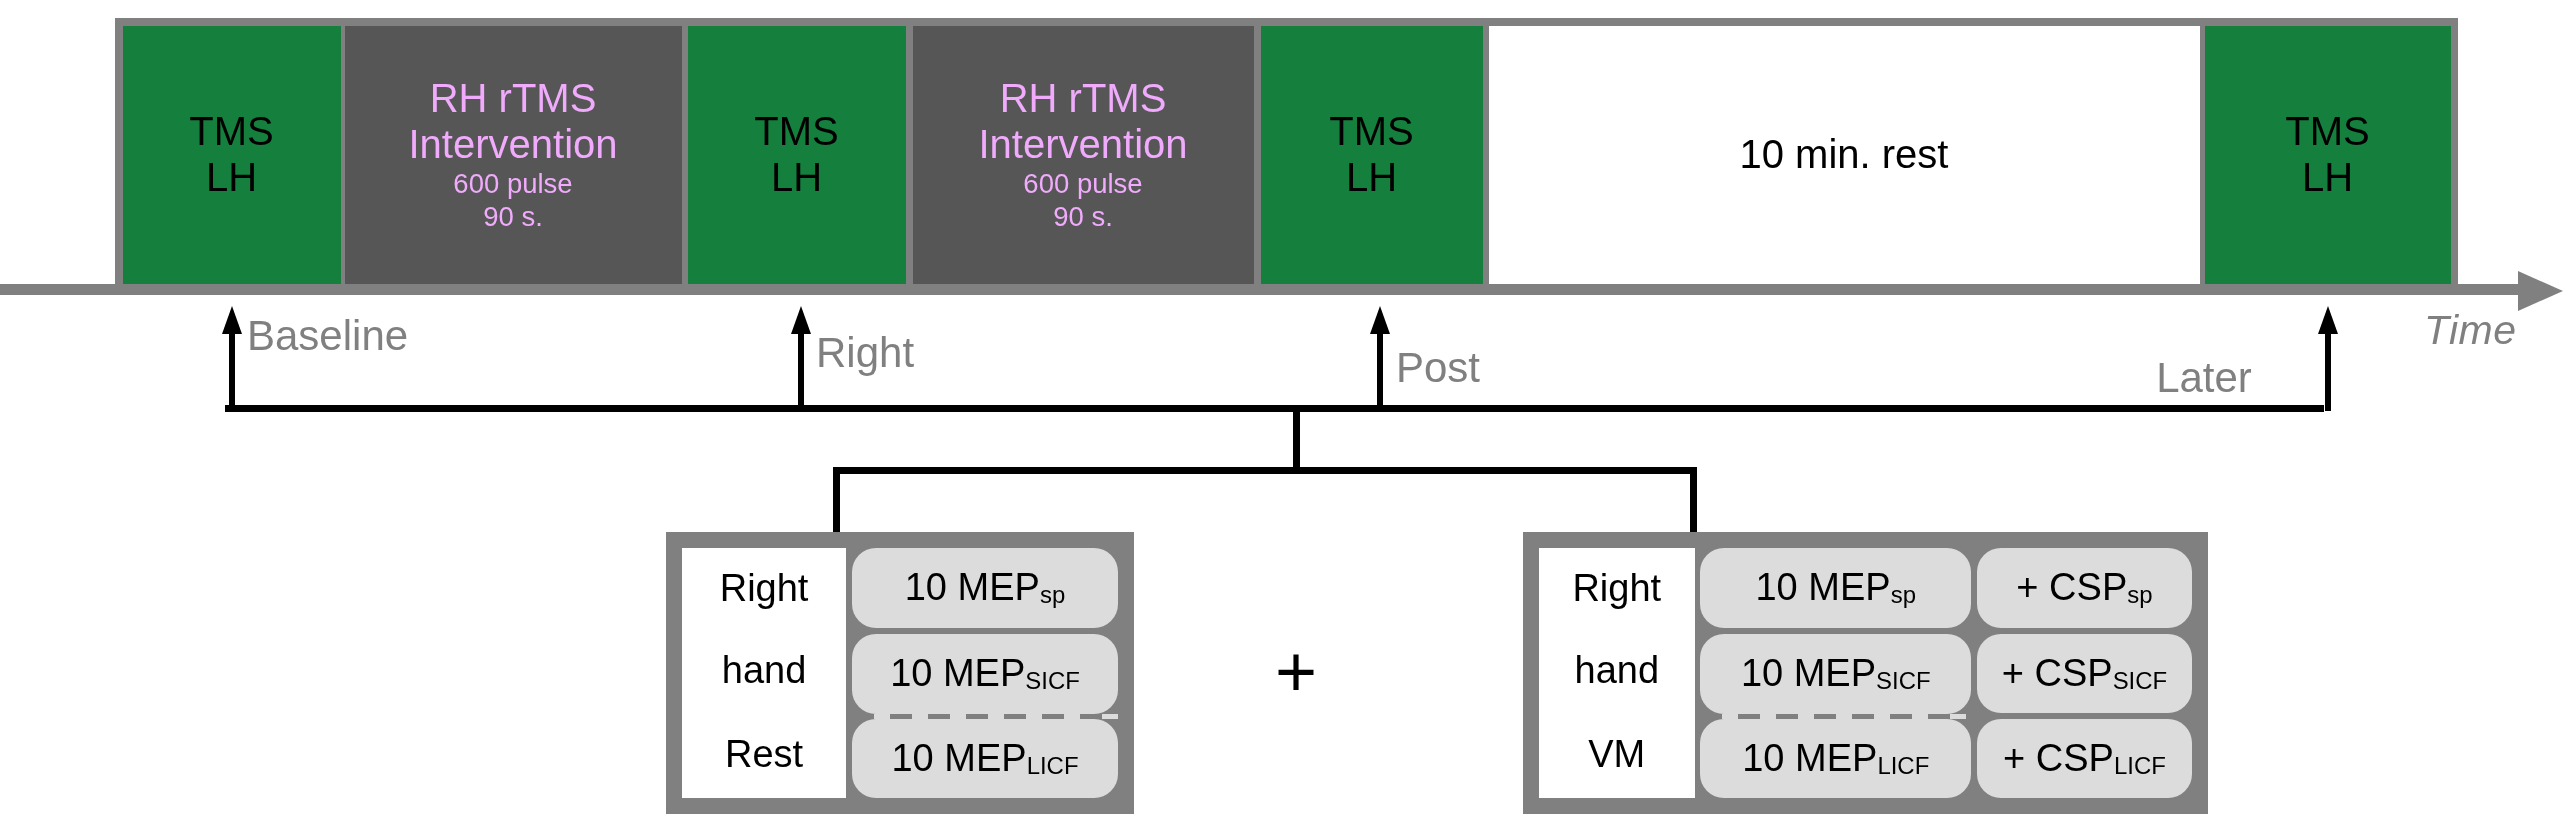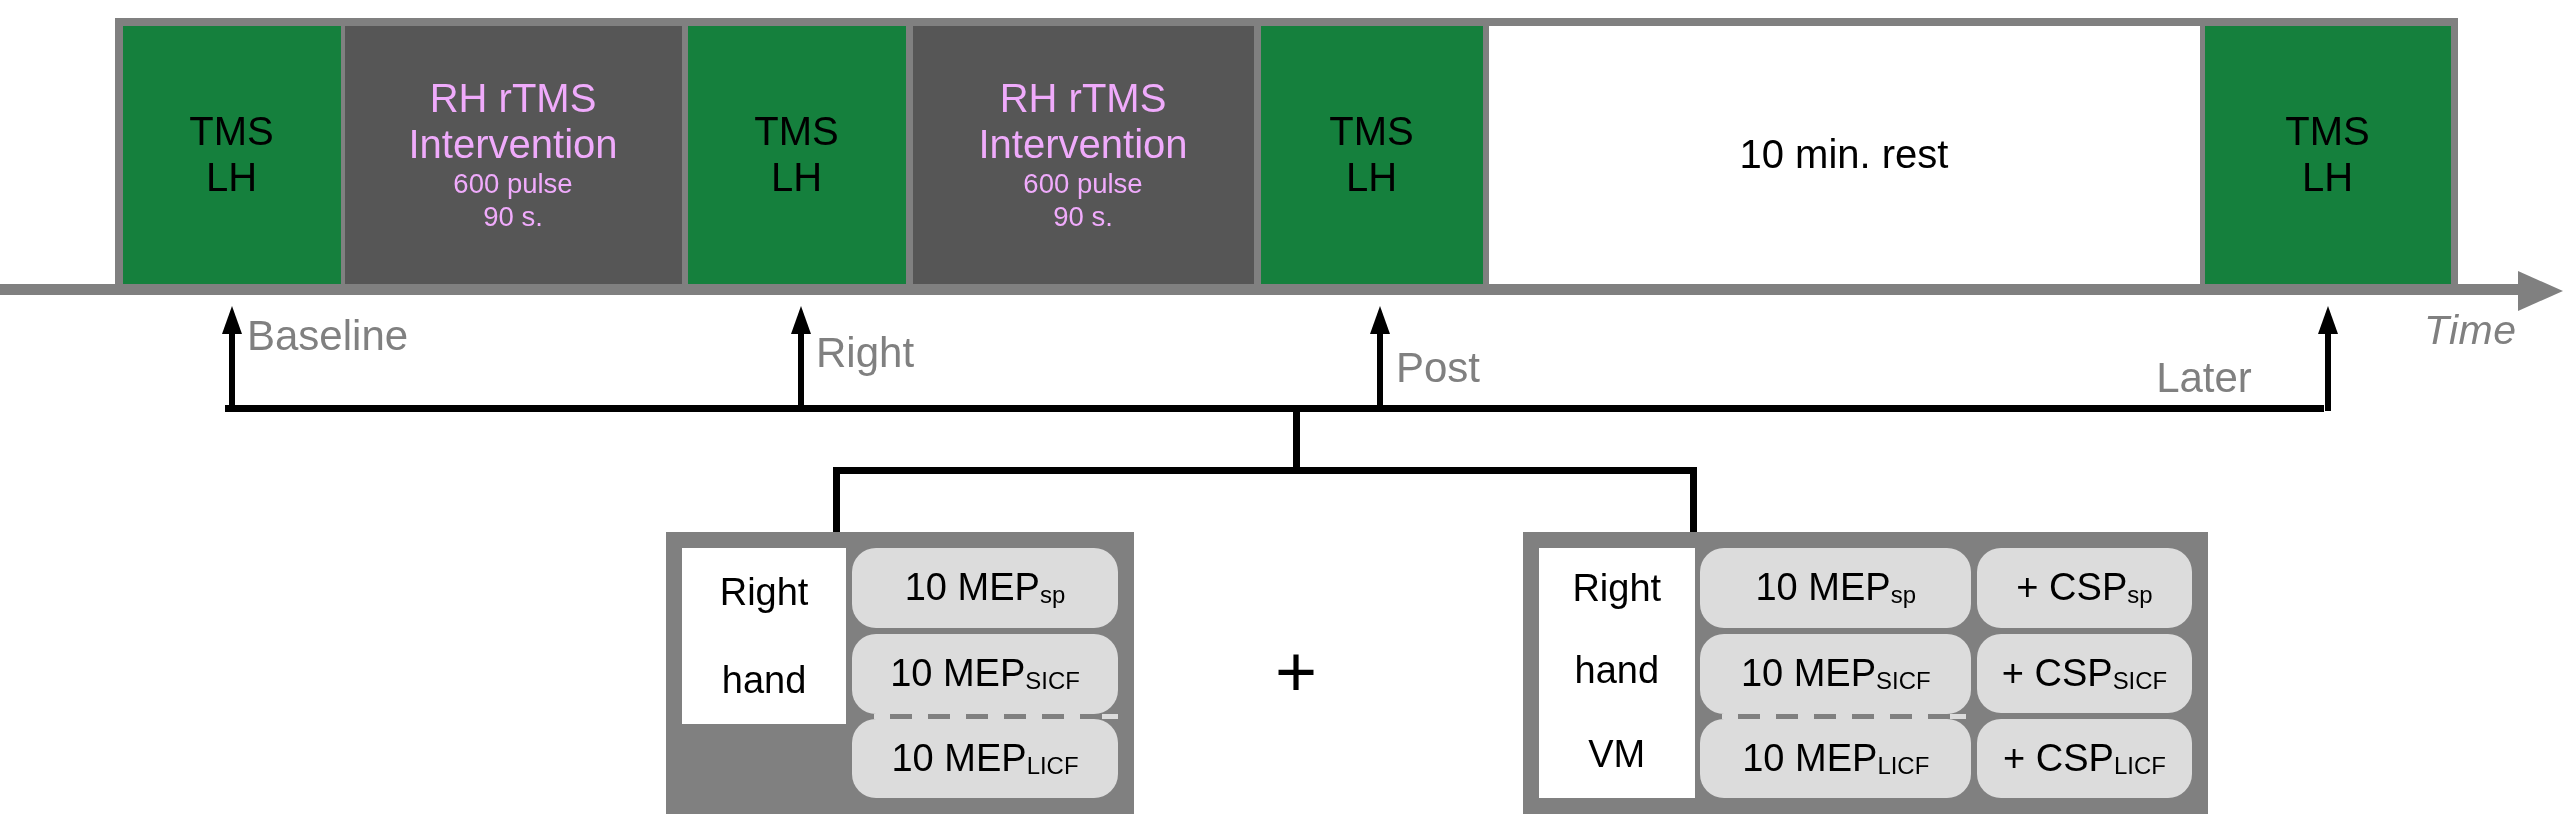--- a/index.html
+++ b/index.html
@@ -180,20 +180,21 @@
   <div class="hline" style="left:225px;top:405px;width:2099px;"></div>
   <div class="vline" style="left:1293px;top:405px;height:67px;"></div>
   <div class="hline" style="left:833px;top:467px;width:863px;"></div>
   <div class="vline" style="left:833px;top:467px;height:68px;"></div>
   <div class="vline" style="left:1690px;top:467px;height:68px;"></div>
 
   <div class="mtable" style="left:666px;top:532px;width:468px;height:282px;">
     <div class="mcol" style="width:174px;">
       <div class="mcell c-white" style="height:88px;">Right</div>
       <div class="mcell c-white nogap" style="height:88px;margin-top:0;">hand</div>
+      <div class="mcell c-white nogap" style="height:93px;margin-top:0;">Rest</div>
     </div>
     <div class="mcol" style="width:282px;">
       <div class="mcell c-gray" style="height:88px;">
         <span>10 MEP</span>
           <sub>sp</sub>
       </div>
       <div class="mcell c-gray" style="height:88px;">
         <span>10 MEP</span>
           <sub>SICF</sub>
       </div>

